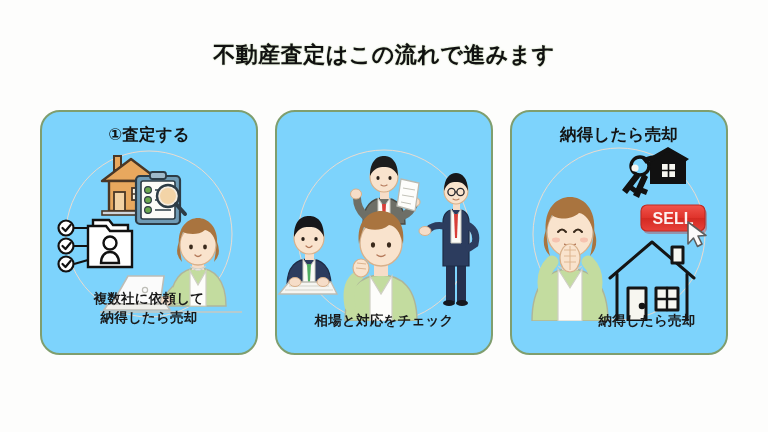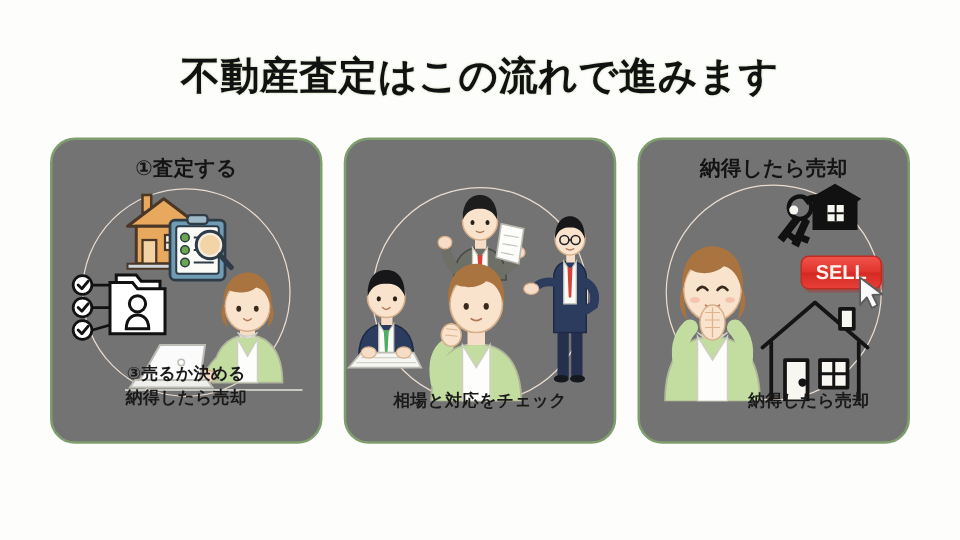--- a/index.html
+++ b/index.html
@@ -9,38 +9,38 @@
     font-family:"Liberation Sans","DejaVu Sans",sans-serif;
     overflow:hidden;
     position:relative;
   }
   .page{position:relative;width:768px;height:432px;}
 
   
   .title{
     position:absolute;top:40px;left:0;width:768px;
     text-align:center;
-    font-size:31px;
+    font-size:22px;
     font-weight:bold;
     letter-spacing:0.5px;
     color:#111111;
     text-shadow:0 0 1px #c9d9b8, 0 0 2px #cfdcc0;
     white-space:nowrap;
   }
 
   
   .cards{
     position:absolute;top:110px;left:40px;
     width:688px;height:245px;
     display:flex;justify-content:space-between;
   }
   .card{
     position:relative;
     width:218px;height:245px;
-    background:#737373;
+    background:#7dd3fc;
     border:2px solid #7f9e6e;
     border-radius:20px;
     box-sizing:border-box;
     overflow:hidden;
   }
   .card-title{
     position:absolute;top:12px;left:0;width:100%;
     text-align:center;
     font-size:16.5px;font-weight:bold;color:#141414;
     letter-spacing:0.2px;
@@ -161,21 +161,21 @@
             <path d="M70 158 l16 -28 h36 l-4 28 z" fill="#fbfbfb" stroke="#bdbdb6" stroke-width="1.6"></path>
             <circle cx="103" cy="144" r="2.6" fill="none" stroke="#bdbdb6" stroke-width="1.2"></circle>
             <path d="M66 158 h58 l4 6 h-66 z" fill="#efefeb" stroke="#bdbdb6" stroke-width="1.6"></path>
 
             <line x1="58" y1="166" x2="200" y2="166" stroke="#c9c8c0" stroke-width="1.6"></line>
           </g>
         </svg>
       </div>
 
       <div class="card-caption cap1">
-        <div>③売るか決める</div>
+        <div>複数社に依頼して</div>
         <div>納得したら売却</div>
       </div>
     </div>
 
     <div class="card">
 
       <div class="art">
         <svg width="214" height="175" viewBox="0 0 214 175" xmlns="http://www.w3.org/2000/svg">
           <circle cx="107" cy="90" r="86" fill="none" stroke="#eadbcf" stroke-width="1"></circle>
 

